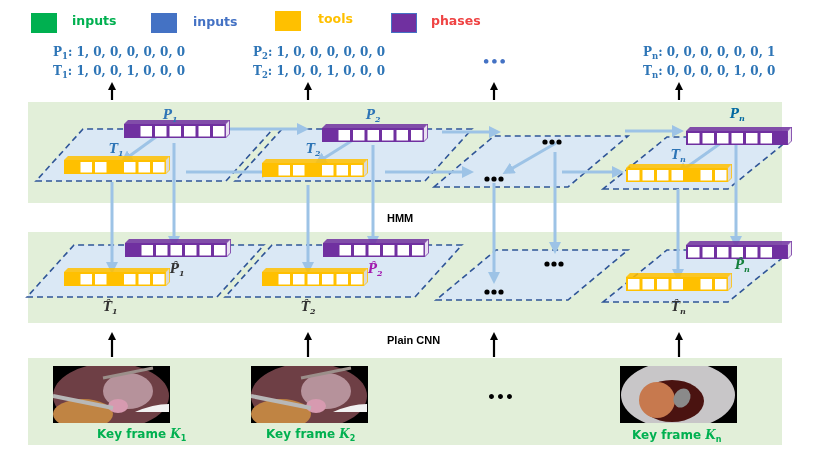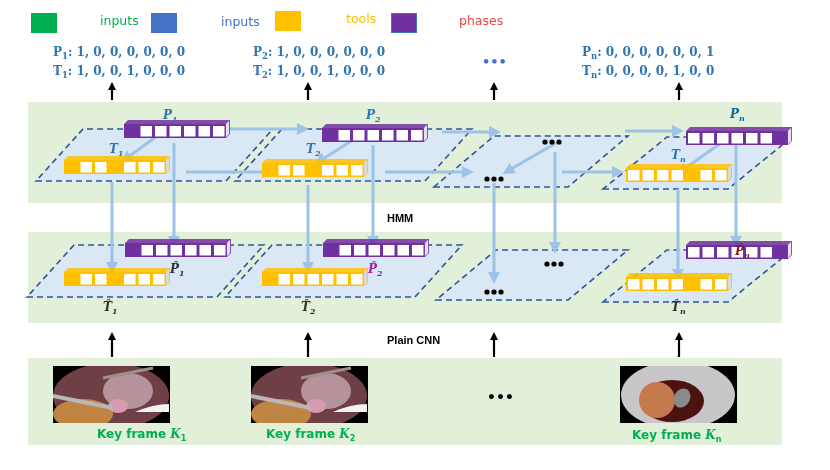--- a/index.html
+++ b/index.html
@@ -1,20 +1,20 @@
 <!DOCTYPE html>
 <html><head>
 <meta charset="utf-8">
 <style>
   html, body { margin:0; padding:0; background:#ffffff; }
   body { width:830px; height:470px; position:relative; overflow:hidden; font-family:"DejaVu Sans", sans-serif; }
   .abs { position:absolute; }
   .band { position:absolute; left:28px; width:754px; background:#e2efd9; }
   .legend-sq { position:absolute; width:26px; height:20px; }
-  .legend-lbl { position:absolute; font-size:12.5px; font-weight:normal;margin-left:28px; }
+  .legend-lbl { position:absolute; font-size:12.5px; font-weight:bold; }
   .vec { position:absolute; font-family:"DejaVu Serif", serif; font-weight:bold; font-size:12px; color:#2e75b6; line-height:15px; white-space:nowrap; }
   .vec sub { font-size:8.5px; }
   .sec-label { position:absolute; font-size:11px; font-weight:bold; color:#000; font-family:"Liberation Sans", sans-serif; }
   .kf-label { position:absolute; font-size:12px; font-weight:bold; color:#00b050; white-space:nowrap; font-family:"DejaVu Sans", sans-serif; }
   .kf-label i { font-family:"DejaVu Serif", serif; font-style:italic; }
   .kf-label sub { font-size:8px; font-style:normal; }
   .sym { position:absolute; font-family:"DejaVu Serif", serif; font-style:italic; font-weight:bold; font-size:12px; white-space:nowrap; }
   .sym sub { font-size:8px; }
   .frame { position:absolute; width:117px; height:57px; background:#000; overflow:hidden; }
   svg { position:absolute; left:0; top:0; }
@@ -35,21 +35,21 @@
 
 <div class="vec" style="left:53px;top:45px;">
   <div><span>P</span><sub>1</sub><span>: 1, 0, 0, 0, 0, 0, 0</span></div>
   <div><span>T</span><sub>1</sub><span>: 1, 0, 0, 1, 0, 0, 0</span></div>
 </div>
 <div class="vec" style="left:253px;top:45px;">
   <div><span>P</span><sub>2</sub><span>: 1, 0, 0, 0, 0, 0, 0</span></div>
   <div><span>T</span><sub>2</sub><span>: 1, 0, 0, 1, 0, 0, 0</span></div>
 </div>
 <div class="vec" style="left:482px;top:54px;font-size:13px;color:#4472c4;">•••</div>
-<div class="vec" style="left:582px;top:45px;">
+<div class="vec" style="left:643px;top:45px;text-align:center;">
   <div><span>P</span><sub>n</sub><span>: 0, 0, 0, 0, 0, 0, 1</span></div>
   <div><span>T</span><sub>n</sub><span>: 0, 0, 0, 0, 1, 0, 0</span></div>
 </div>
 
 <div class="band" style="top:102px;height:101px;"></div>
 <div class="band" style="top:232px;height:91px;"></div>
 <div class="band" style="top:358px;height:87px;"></div>
 
 <div class="sec-label" style="left:387px;top:212px;">HMM</div>
 <div class="sec-label" style="left:387px;top:334px;">Plain CNN</div>
@@ -277,21 +277,21 @@
 <div class="sym" style="left:109px;top:142px;color:#2e75b6;"><span>T</span><sub>1</sub></div>
 <div class="sym" style="left:366px;top:108px;color:#2e75b6;"><span>P</span><sub>2</sub></div>
 <div class="sym" style="left:306px;top:142px;color:#2e75b6;"><span>T</span><sub>2</sub></div>
 <div class="sym" style="left:730px;top:107px;color:#0369a1;"><span>P</span><sub>n</sub></div>
 <div class="sym" style="left:671px;top:148px;color:#2e75b6;"><span>T</span><sub>n</sub></div>
 
 <div class="sym" style="left:170px;top:262px;color:#333;"><span>P̂</span><sub>1</sub></div>
 <div class="sym" style="left:103px;top:300px;color:#333;"><span>T̂</span><sub>1</sub></div>
 <div class="sym" style="left:368px;top:262px;color:#a21caf;"><span>P̂</span><sub>2</sub></div>
 <div class="sym" style="left:301px;top:300px;color:#333;"><span>T̂</span><sub>2</sub></div>
-<div class="sym" style="left:735px;top:244px;color:#7f1d1d;text-align:center;"><span>P̂</span><sub>n</sub></div>
+<div class="sym" style="left:735px;top:258px;color:#15803d;text-align:center;"><span>P̂</span><sub>n</sub></div>
 <div class="sym" style="left:671px;top:300px;color:#333;"><span>T̂</span><sub>n</sub></div>
 
 <div class="frame" style="left:53px;top:366px;">
   <svg width="117" height="57">
     <ellipse cx="58" cy="30" rx="58" ry="33" fill="#6e3f45"></ellipse>
     <ellipse cx="75" cy="25" rx="25" ry="18" fill="#b6929b"></ellipse>
     <ellipse cx="30" cy="48" rx="30" ry="15" fill="#c08443"></ellipse>
     <ellipse cx="65" cy="40" rx="10" ry="7" fill="#d79ab0"></ellipse>
     <line x1="50" y1="12" x2="100" y2="2" stroke="#9b8f8a" stroke-width="3"></line>
     <line x1="0" y1="30" x2="60" y2="42" stroke="#b8b8b8" stroke-width="4"></line>

